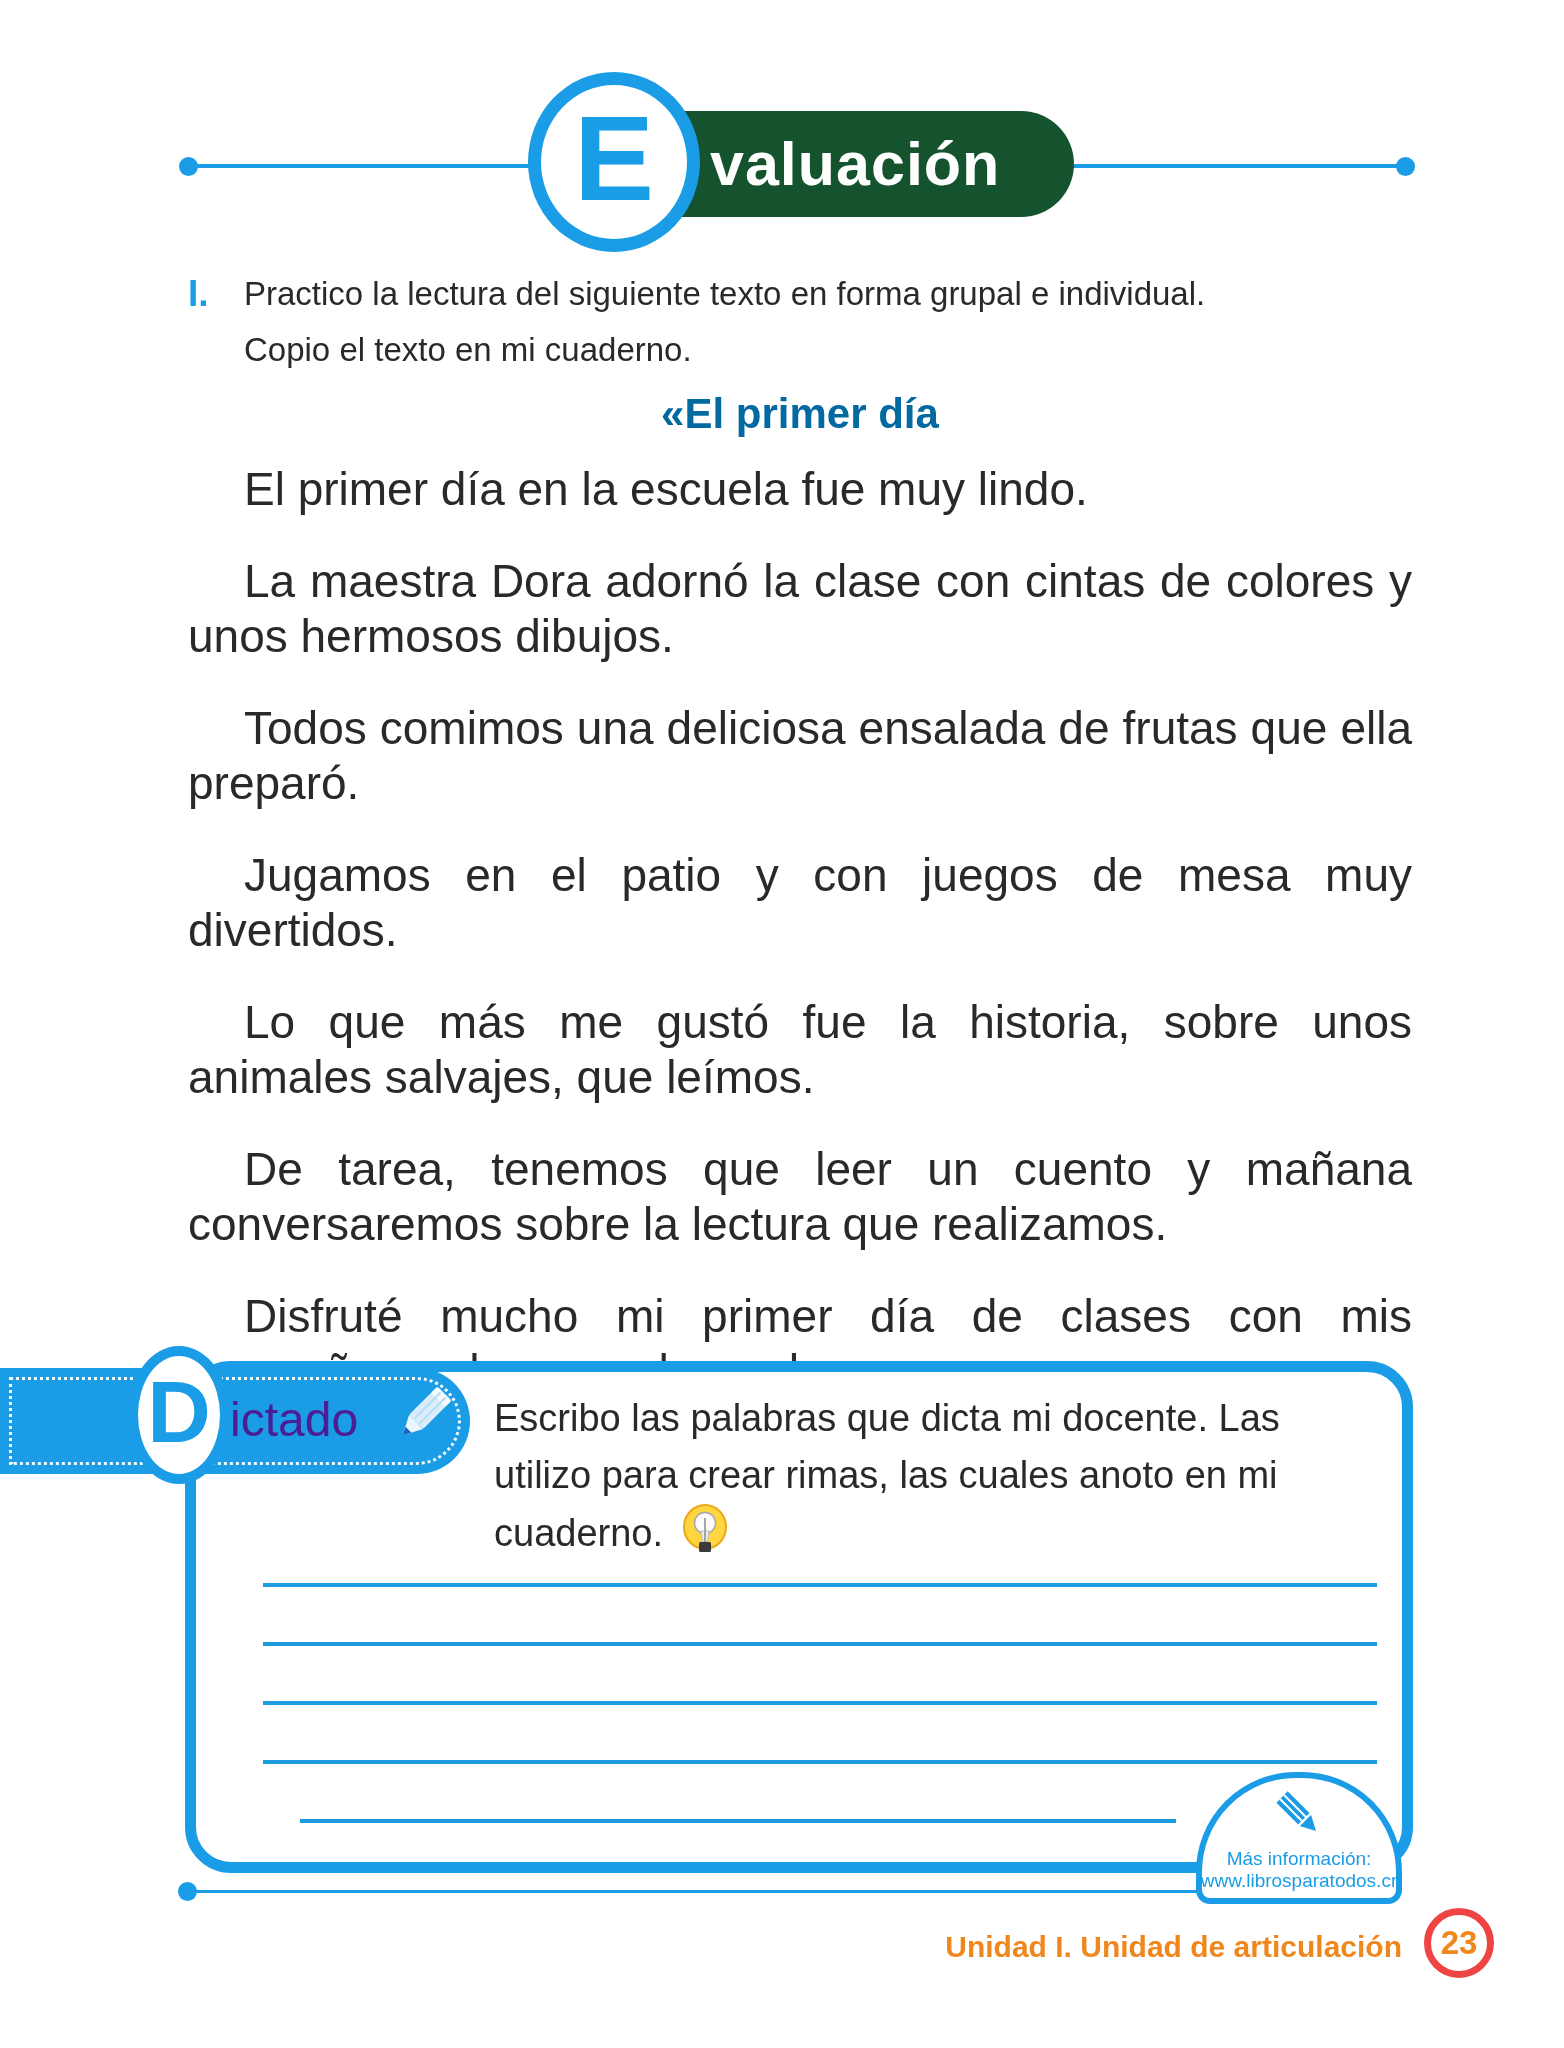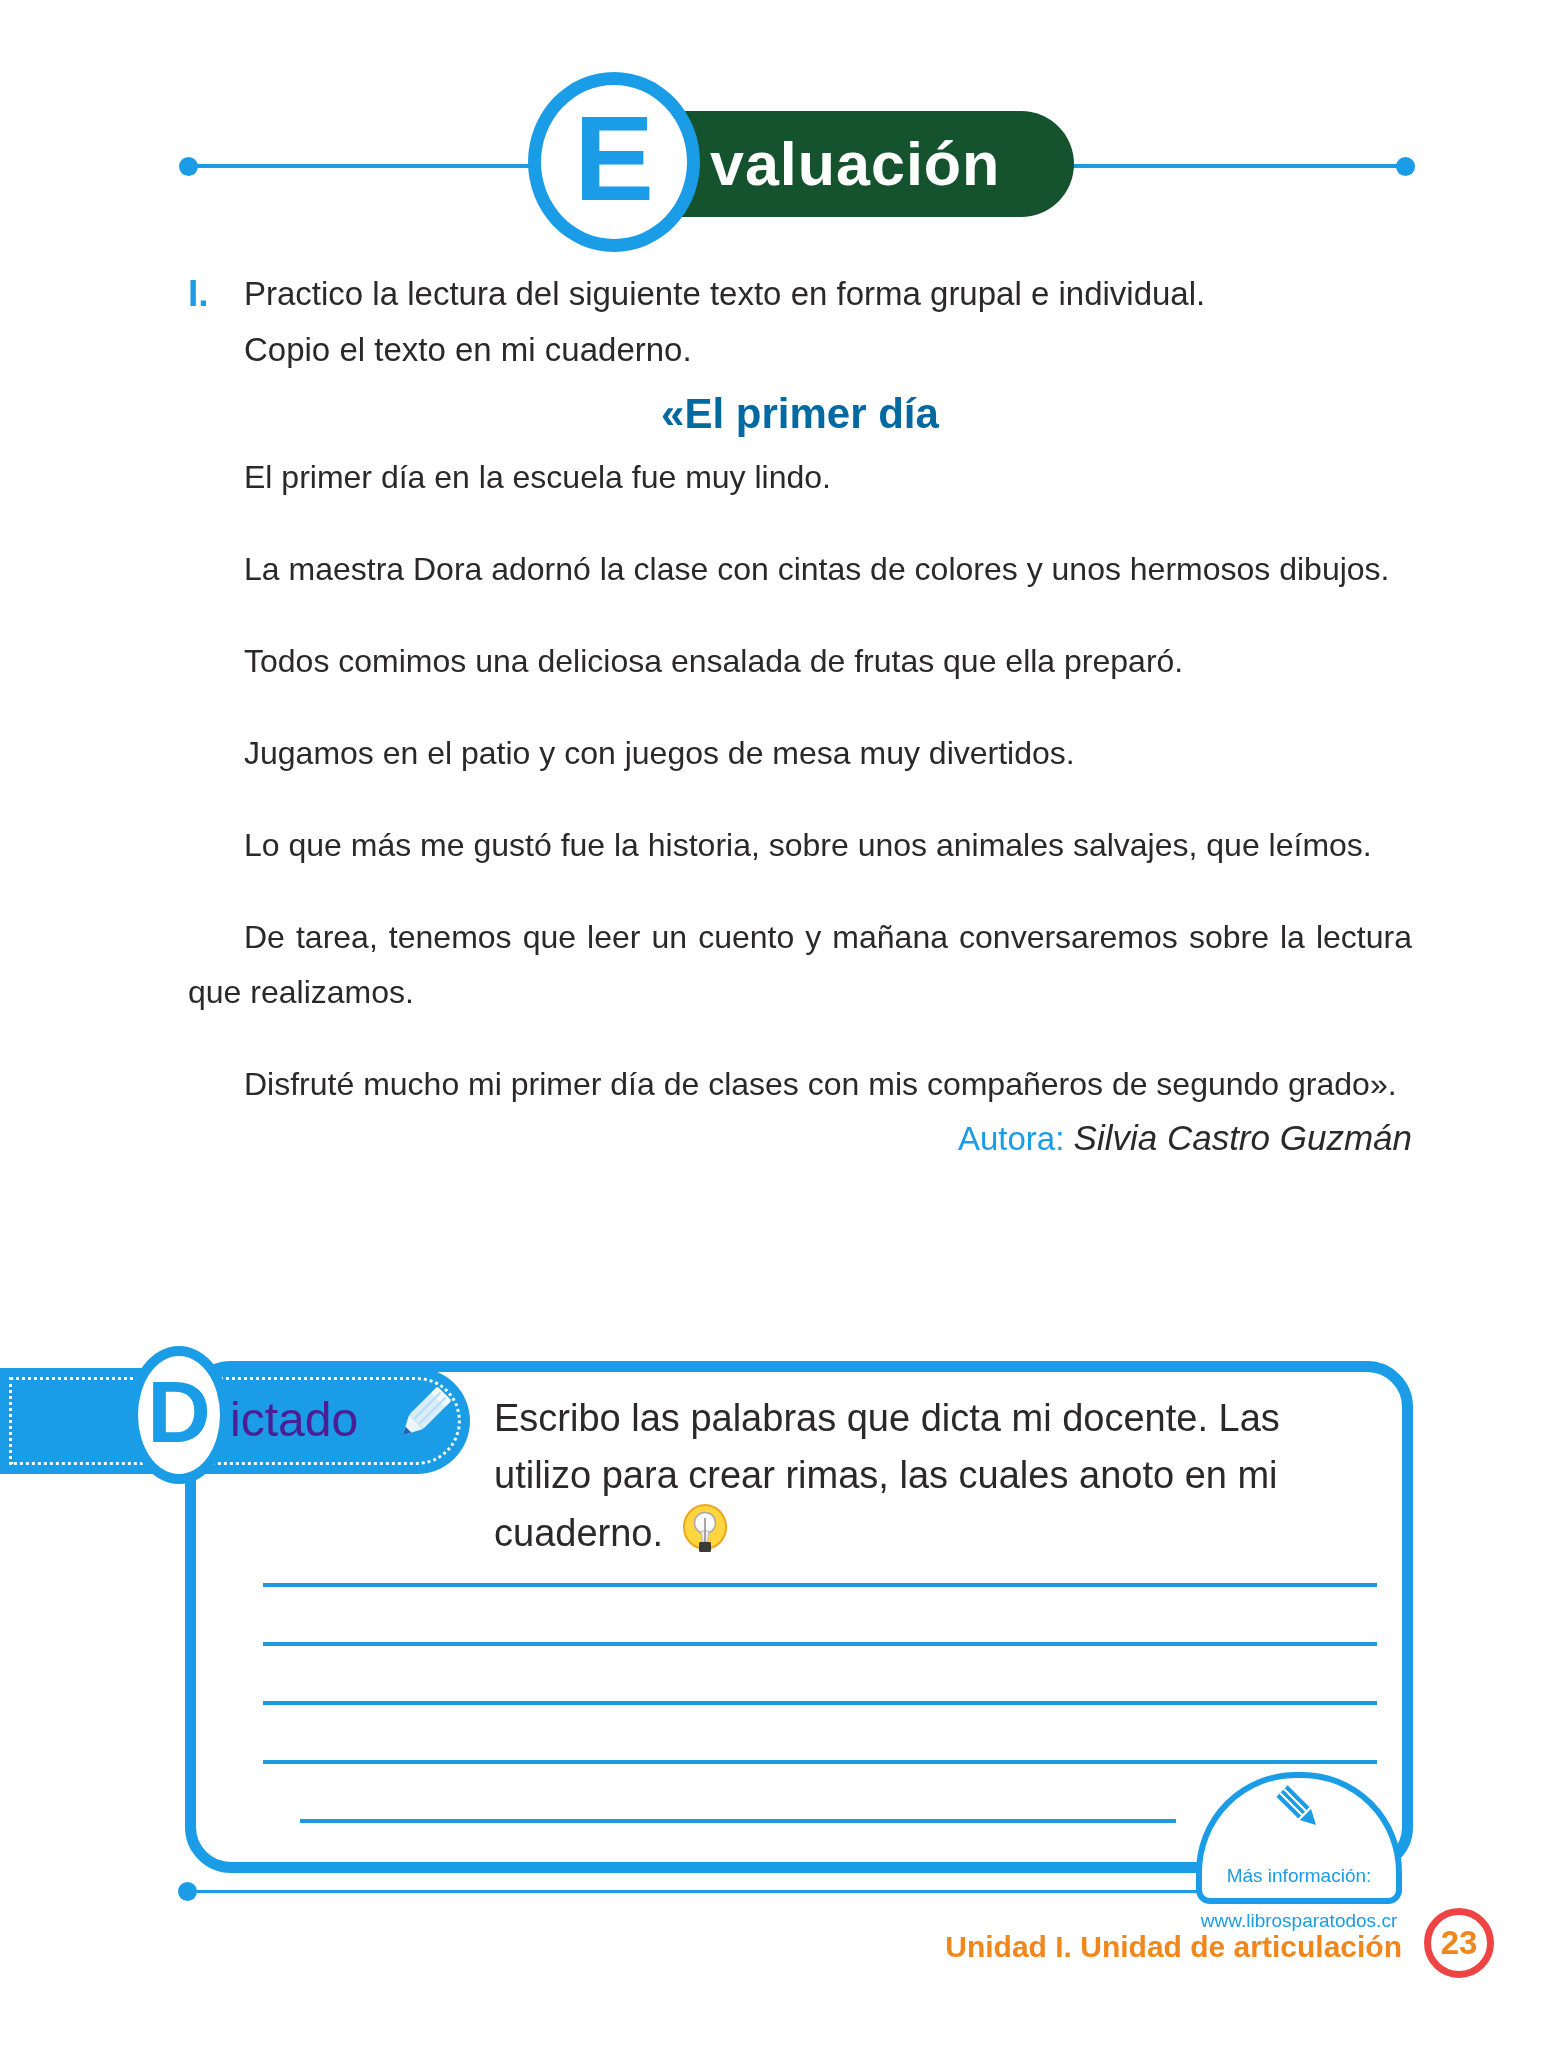--- a/index.html
+++ b/index.html
@@ -21,21 +21,21 @@
 
   
   .exercise{position:absolute;left:188px;top:266px;width:1228px;display:flex;}
   .ex-num{color:#1a9ce6;font-weight:bold;font-size:37px;width:56px;flex:0 0 56px;line-height:56px;}
   .ex-lines{font-size:33px;line-height:56px;}
 
   .reading-title{position:absolute;left:188px;top:390px;width:1224px;margin:0;text-align:center;
                  color:#0369a1;font-size:42px;font-weight:bold;}
 
   .reading{position:absolute;left:188px;top:450px;width:1224px;}
-  .reading p{margin:0 0 37px 0;font-size:32px;line-height:55px;text-align:justify;text-indent:56px;}
+  .reading p{margin:12px 0 37px 0;font-size:46px;line-height:55px;text-align:justify;text-indent:56px;}
   .author-line{text-align:right;font-size:33px;}
   .author-label{color:#1a9ce6;}
   .author-name{font-style:italic;font-size:35px;color:#2b2829;}
 
   
   .dict-box{position:absolute;left:185px;top:1361px;width:1228px;height:512px;box-sizing:border-box;
             border:11px solid #1a9ce6;border-radius:46px;background:#ffffff;z-index:0;}
   .dict-banner{position:absolute;left:0;top:1368px;width:470px;height:106px;background:#1a9ce6;
                border-radius:0 53px 53px 0;z-index:2;}
   .banner-dots{position:absolute;left:9px;right:9px;top:9px;bottom:9px;
@@ -56,21 +56,21 @@
   .wl3{left:263px;top:1701px;width:1114px;}
   .wl4{left:263px;top:1760px;width:1114px;}
   .wl5{left:300px;top:1819px;width:876px;}
 
   .bottom-rule{position:absolute;left:186px;top:1890px;width:1016px;height:3px;background:#1a9ce6;z-index:0;}
   .bottom-dot{position:absolute;left:178px;top:1882px;width:19px;height:19px;border-radius:50%;
               background:#1a9ce6;z-index:0;}
 
   .info-badge{position:absolute;left:1196px;top:1772px;width:206px;height:132px;box-sizing:border-box;
               background:#ffffff;border:6px solid #1a9ce6;border-radius:100px 100px 14px 14px;z-index:2;
-              display:flex;flex-direction:column;align-items:center;justify-content:space-between;padding-top:4px;gap:23px;}
+              display:flex;flex-direction:column;align-items:center;justify-content:center;padding-top:4px;}
   .info-text{color:#1a9ce6;font-size:19px;line-height:22px;text-align:center;}
 
   
   .footer-unit{position:absolute;left:186px;top:1930px;width:1216px;text-align:right;
                color:#f0871d;font-size:30px;font-weight:bold;}
   .page-badge{position:absolute;left:1424px;top:1908px;width:70px;height:70px;box-sizing:border-box;
               background:#ffffff;border:7px solid #ef4444;border-radius:50%;
               display:flex;align-items:center;justify-content:center;}
   .page-badge span{color:#f0871d;font-size:33px;font-weight:bold;}
 </style>

